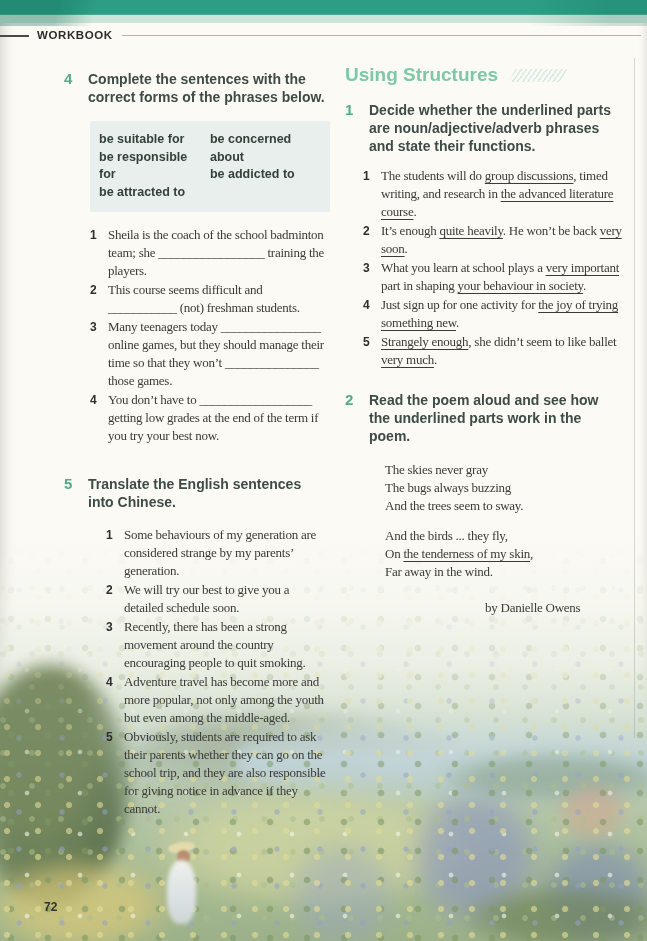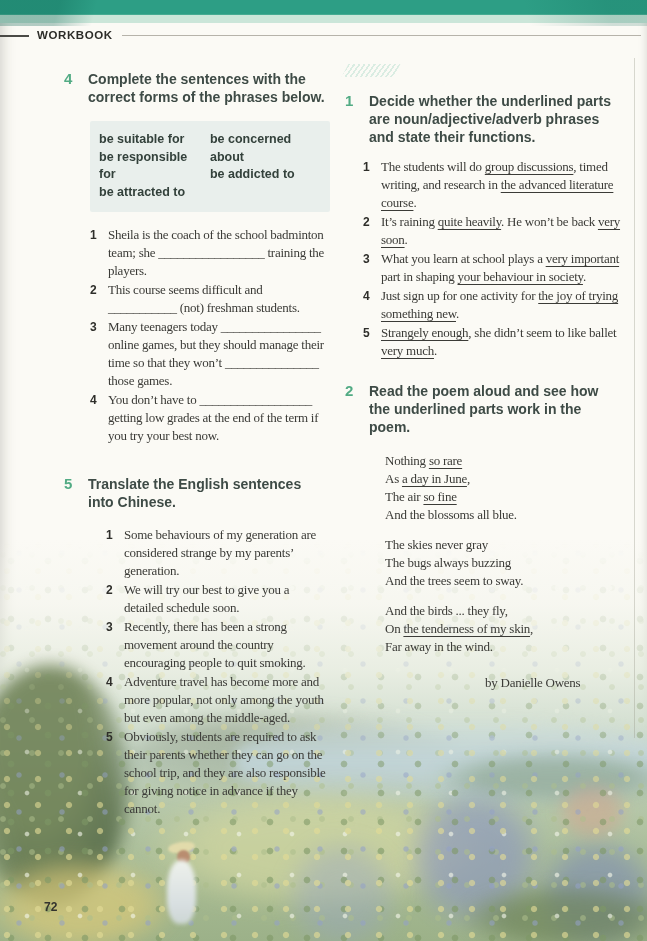--- a/index.html
+++ b/index.html
@@ -189,36 +189,37 @@
           <div class="item-num">5</div>
           <div class="item-text">Obviously, students are required to ask their parents whether they can go on the school trip, and they are also responsible for giving notice in advance if they cannot.</div>
         </div>
       </div>
     </div>
   </div>
 
   <div class="col col-right">
 
     <div class="us-title">
+      <span>Using Structures</span>
       <span class="us-hatch"></span>
     </div>
 
     <div class="ex-head">
       <div class="ex-num">1</div>
       <div class="ex-title">Decide whether the underlined parts are noun/adjective/adverb phrases and state their functions.</div>
     </div>
 
     <div class="ex1-items serif">
       <div class="item">
         <div class="item-num">1</div>
         <div class="item-text"><span>The students will do </span><span class="u">group discussions</span><span>, timed writing, and research in </span><span class="u">the advanced literature course</span><span>.</span></div>
       </div>
       <div class="item">
         <div class="item-num">2</div>
-        <div class="item-text"><span>It’s raining </span><span class="u">quite heavily</span><span>. He won’t be back </span><span class="u">very soon</span><span>.</span></div>
+        <div class="item-text"><span>It’s enough </span><span class="u">quite heavily</span><span>. He won’t be back </span><span class="u">very soon</span><span>.</span></div>
       </div>
       <div class="item">
         <div class="item-num">3</div>
         <div class="item-text"><span>What you learn at school plays a </span><span class="u">very important</span><span> part in shaping </span><span class="u">your behaviour in society</span><span>.</span></div>
       </div>
       <div class="item">
         <div class="item-num">4</div>
         <div class="item-text"><span>Just sign up for one activity for </span><span class="u">the joy of trying something new</span><span>.</span></div>
       </div>
       <div class="item">
@@ -227,26 +228,20 @@
       </div>
     </div>
 
     <div class="ex2">
       <div class="ex-head">
         <div class="ex-num">2</div>
         <div class="ex-title">Read the poem aloud and see how the underlined parts work in the poem.</div>
       </div>
 
       <div class="poem serif">
-        <div class="stanza">
-          <div class="poem-line"><span>Nothing </span><span class="u">so rare</span></div>
-          <div class="poem-line"><span>As </span><span class="u">a day in June</span><span>,</span></div>
-          <div class="poem-line"><span>The air </span><span class="u">so fine</span></div>
-          <div class="poem-line"><span>And the blossoms all blue.</span></div>
-        </div>
         <div class="stanza">
           <div class="poem-line"><span>The skies never gray</span></div>
           <div class="poem-line"><span>The bugs always buzzing</span></div>
           <div class="poem-line"><span>And the trees seem to sway.</span></div>
         </div>
         <div class="stanza">
           <div class="poem-line"><span>And the birds ... they fly,</span></div>
           <div class="poem-line"><span>On </span><span class="u">the tenderness of my skin</span><span>,</span></div>
           <div class="poem-line"><span>Far away in the wind.</span></div>
         </div>

